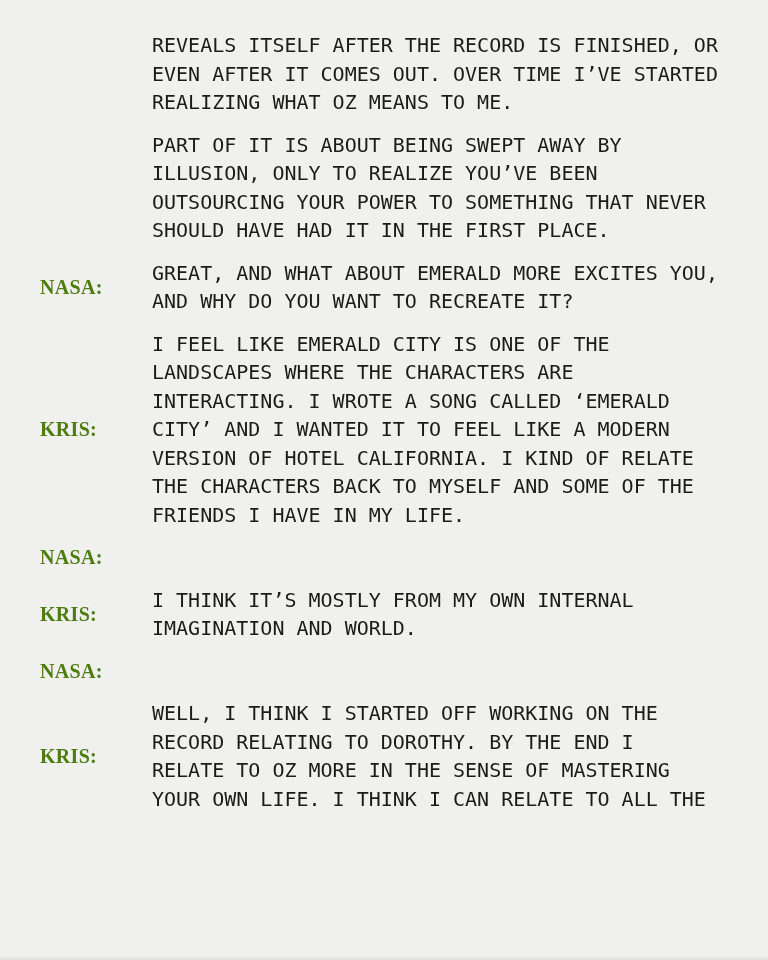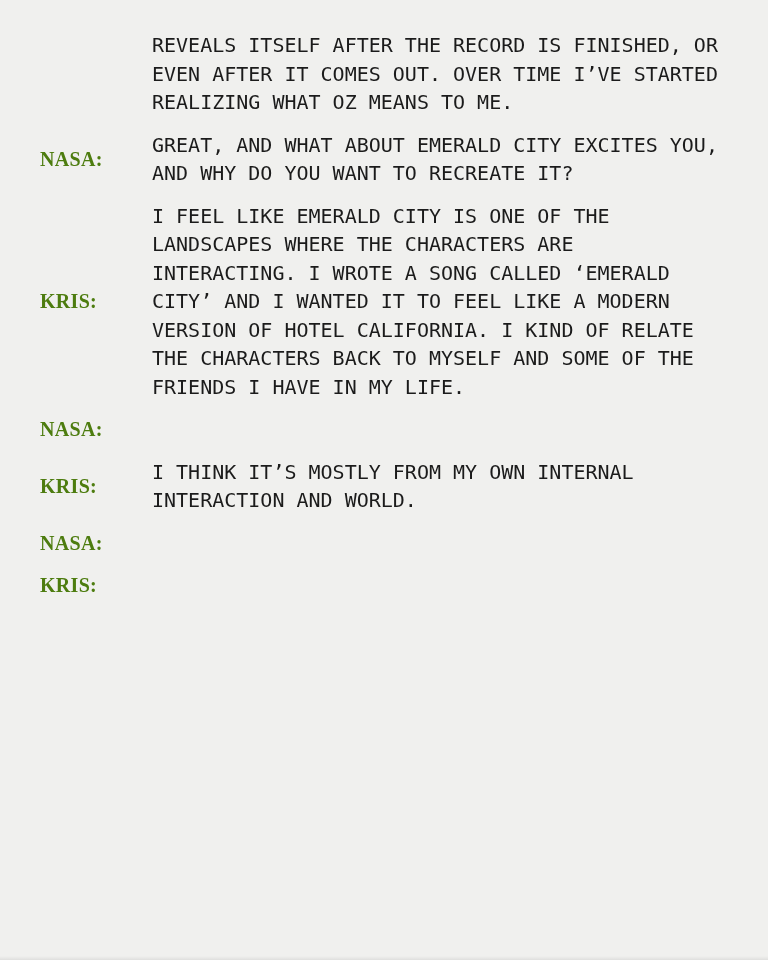--- a/index.html
+++ b/index.html
@@ -53,24 +53,31 @@
 
 <div id="page">
 
   <div class="row">
     <div class="speaker"></div>
     <div class="speech">REVEALS ITSELF AFTER THE RECORD IS FINISHED, OR
 EVEN AFTER IT COMES OUT. OVER TIME I’VE STARTED
 REALIZING WHAT OZ MEANS TO ME.</div>
   </div>
 
+  <div class="row">
+    <div class="speaker"></div>
+    <div class="speech">PART OF IT IS ABOUT BEING SWEPT AWAY BY
+ILLUSION, ONLY TO REALIZE YOU’VE BEEN
+OUTSOURCING YOUR POWER TO SOMETHING THAT NEVER
+SHOULD HAVE HAD IT IN THE FIRST PLACE.</div>
+  </div>
 
   <div class="row">
     <div class="speaker">NASA:</div>
-    <div class="speech">GREAT, AND WHAT ABOUT EMERALD CITY EXCITES YOU,
+    <div class="speech">GREAT, AND WHAT ABOUT EMERALD MORE EXCITES YOU,
 AND WHY DO YOU WANT TO RECREATE IT?</div>
   </div>
 
   <div class="row">
     <div class="speaker">KRIS:</div>
     <div class="speech">I FEEL LIKE EMERALD CITY IS ONE OF THE
 LANDSCAPES WHERE THE CHARACTERS ARE
 INTERACTING. I WROTE A SONG CALLED ‘EMERALD
 CITY’ AND I WANTED IT TO FEEL LIKE A MODERN
 VERSION OF HOTEL CALIFORNIA. I KIND OF RELATE
@@ -78,25 +85,29 @@
 FRIENDS I HAVE IN MY LIFE.</div>
   </div>
 
   <div class="row">
     <div class="speaker">NASA:</div>
   </div>
 
   <div class="row">
     <div class="speaker">KRIS:</div>
     <div class="speech">I THINK IT’S MOSTLY FROM MY OWN INTERNAL
-INTERACTION AND WORLD.</div>
+IMAGINATION AND WORLD.</div>
   </div>
 
   <div class="row">
     <div class="speaker">NASA:</div>
   </div>
 
   <div class="row">
     <div class="speaker">KRIS:</div>
+    <div class="speech">WELL, I THINK I STARTED OFF WORKING ON THE
+RECORD RELATING TO DOROTHY. BY THE END I
+RELATE TO OZ MORE IN THE SENSE OF MASTERING
+YOUR OWN LIFE. I THINK I CAN RELATE TO ALL THE</div>
   </div>
 
   <div class="bottom-edge"></div>
 </div>
 
 </body></html>

